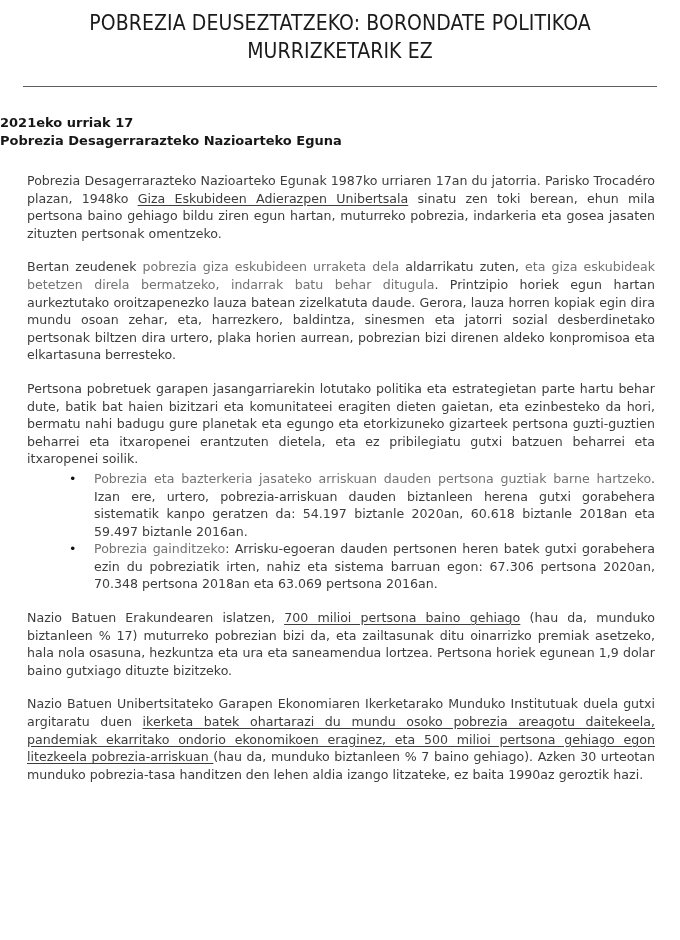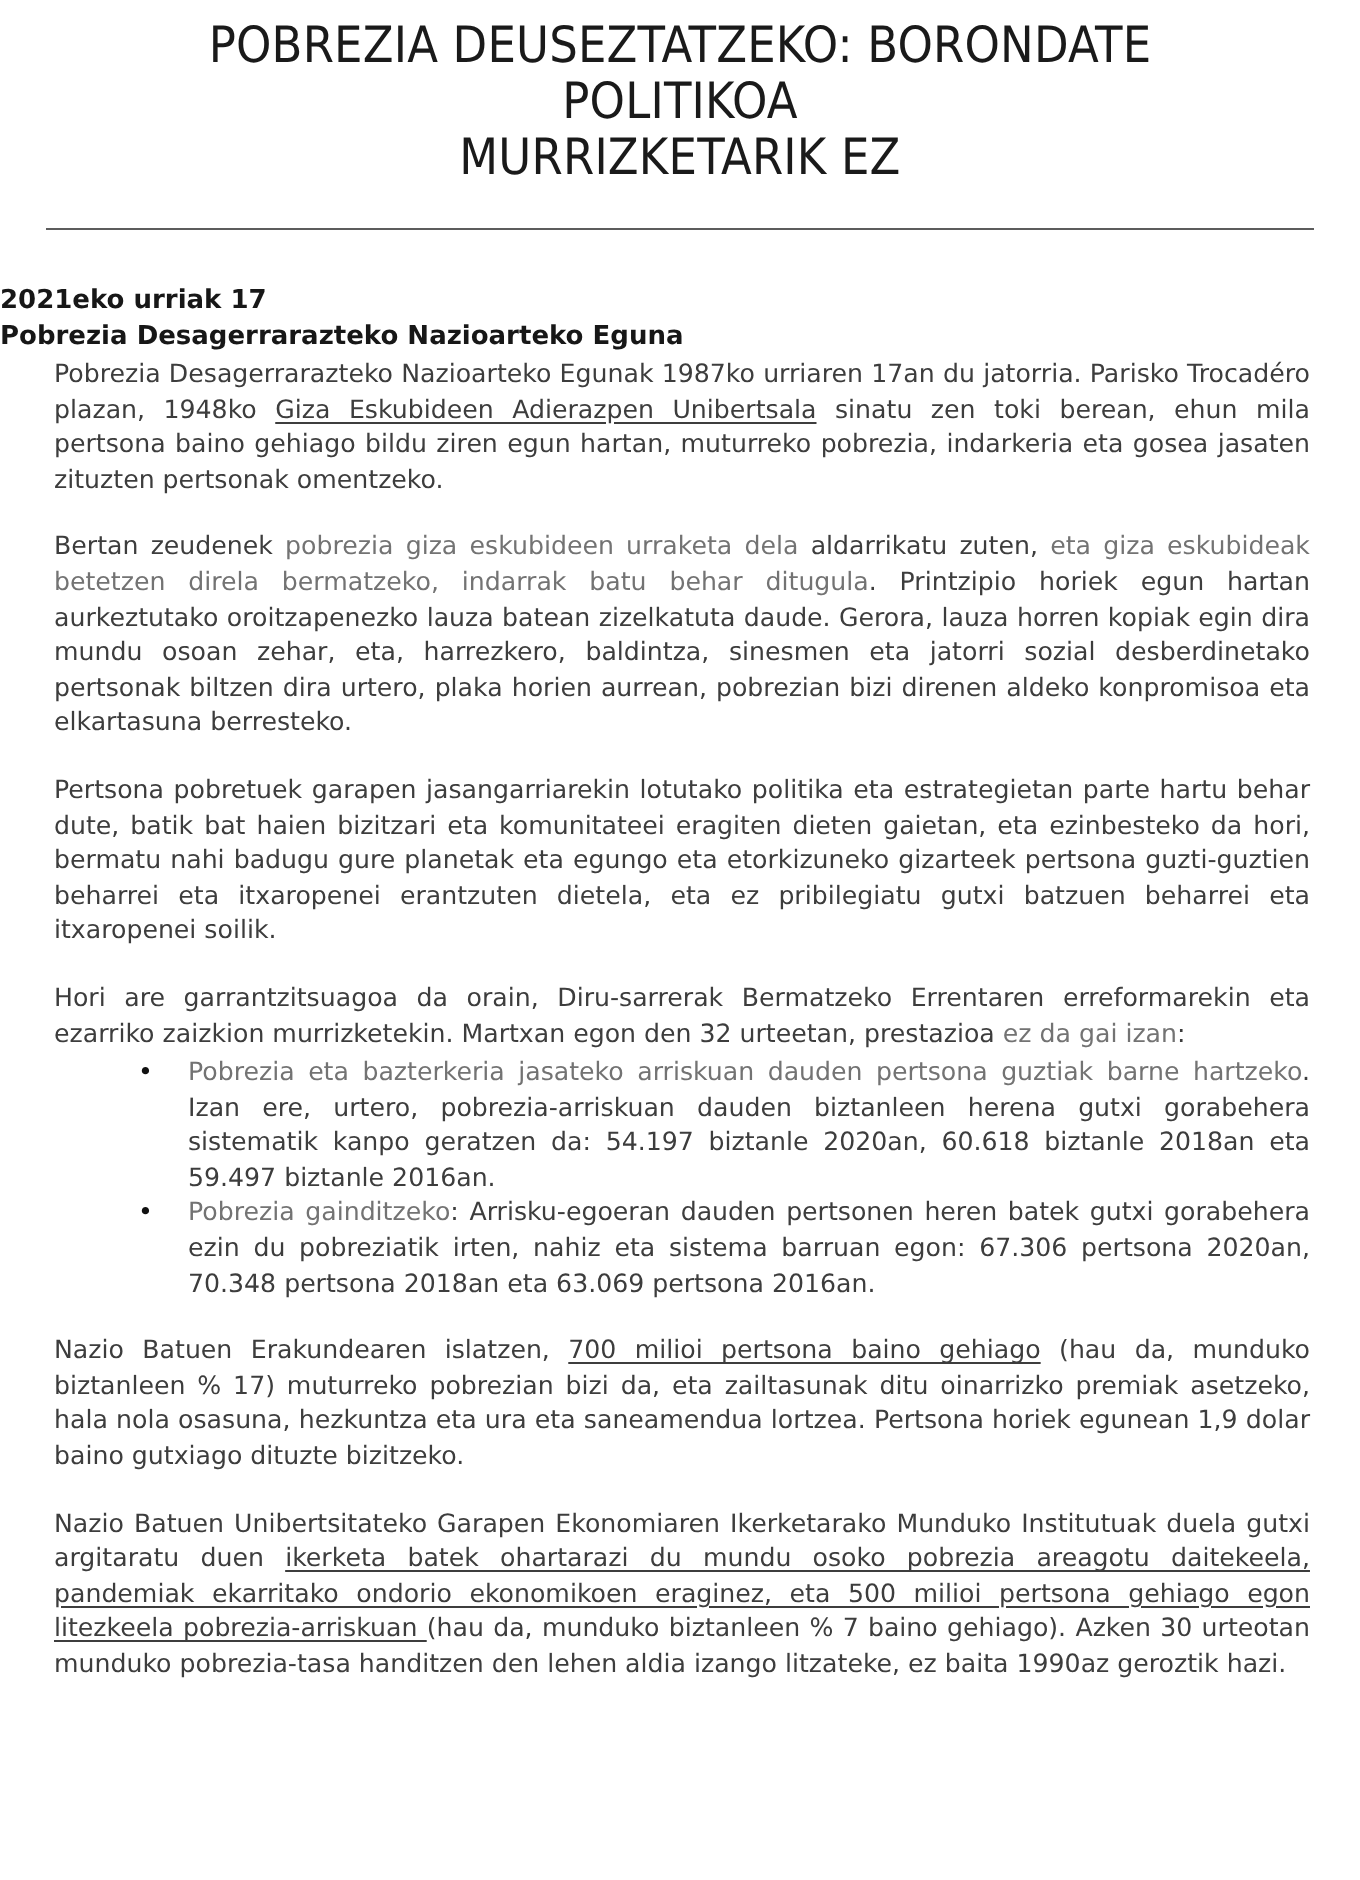--- a/index.html
+++ b/index.html
@@ -26,21 +26,21 @@
     background: #ffffff;
   }
 
   
   .doc-title {
     margin: 0;
     padding: 9px 60px 0 60px;
     text-align: center;
     font-family: "DejaVu Sans Condensed", "Liberation Sans Narrow", "Liberation Sans", sans-serif;
     font-weight: 400;
-    font-size: 25px;
+    font-size: 21px;
     line-height: 28px;
     letter-spacing: 0.1px;
     color: #1a1a1a;
     white-space: pre-line;
   }
 
   .header-rule {
     margin: 21px 23px 0 23px;
     height: 0;
     border: none;
@@ -66,21 +66,21 @@
   p.para {
     margin: 0;
     padding: 0;
     font-size: 12.6px;
     line-height: 17.6px;
     text-align: justify;
     color: #3d3d3d;
     hyphens: none;
   }
 
-  p.para.first { }
+  p.para.first { margin-top: 22px; }
   p.para.gap   { margin-top: 16px; }
 
   b, .b {
     font-weight: normal;
     color: #737373;
   }
 
   .u {
     text-decoration: underline;
     text-underline-offset: 1.5px;
@@ -131,21 +131,20 @@
   </div>
 
   <div class="body-wrap">
 
     <p class="para first"><span>Pobrezia Desagerrarazteko Nazioarteko Egunak 1987ko urriaren 17an du jatorria. Parisko Trocadéro plazan, 1948ko </span><span class="u">Giza Eskubideen Adierazpen Unibertsala</span><span> sinatu zen toki berean, ehun mila pertsona baino gehiago bildu ziren egun hartan, muturreko pobrezia, indarkeria eta gosea jasaten zituzten pertsonak omentzeko.</span></p>
 
     <p class="para gap"><span>Bertan zeudenek </span><b>pobrezia giza eskubideen urraketa dela</b><span> aldarrikatu zuten, </span><b>eta giza eskubideak betetzen direla bermatzeko, indarrak batu behar ditugula</b><span>. Printzipio horiek egun hartan aurkeztutako oroitzapenezko lauza batean zizelkatuta daude. Gerora, lauza horren kopiak egin dira mundu osoan zehar, eta, harrezkero, baldintza, sinesmen eta jatorri sozial desberdinetako pertsonak biltzen dira urtero, plaka horien aurrean, pobrezian bizi direnen aldeko konpromisoa eta elkartasuna berresteko.</span></p>
 
     <p class="para gap">Pertsona pobretuek garapen jasangarriarekin lotutako politika eta estrategietan parte hartu behar dute, batik bat haien bizitzari eta komunitateei eragiten dieten gaietan, eta ezinbesteko da hori, bermatu nahi badugu gure planetak eta egungo eta etorkizuneko gizarteek pertsona guzti-guztien beharrei eta itxaropenei erantzuten dietela, eta ez pribilegiatu gutxi batzuen beharrei eta itxaropenei soilik.</p>
 
-    <p class="para gap"><span>Hori are garrantzitsuagoa da orain, Diru-sarrerak Bermatzeko Errentaren erreformarekin eta ezarriko zaizkion murrizketekin. Martxan egon den 32 urteetan, prestazioa </span><b>ez da gai izan</b><span>:</span></p>
 
     <ul class="bullets">
       <li><span class="bullet-dot">•</span><b>Pobrezia eta bazterkeria jasateko arriskuan dauden pertsona guztiak barne hartzeko</b><span>. Izan ere, urtero, pobrezia-arriskuan dauden biztanleen herena gutxi gorabehera sistematik kanpo geratzen da: 54.197 biztanle 2020an, 60.618 biztanle 2018an eta 59.497 biztanle 2016an.</span></li>
       <li><span class="bullet-dot">•</span><b>Pobrezia gainditzeko</b><span>: Arrisku-egoeran dauden pertsonen heren batek gutxi gorabehera ezin du pobreziatik irten, nahiz eta sistema barruan egon: 67.306 pertsona 2020an, 70.348 pertsona 2018an eta 63.069 pertsona 2016an.</span></li>
     </ul>
 
     <p class="para gap"><span>Nazio Batuen Erakundearen islatzen, </span><span class="u">700 milioi pertsona baino gehiago</span><span> (hau da, munduko biztanleen % 17) muturreko pobrezian bizi da, eta zailtasunak ditu oinarrizko premiak asetzeko, hala nola osasuna, hezkuntza eta ura eta saneamendua lortzea. Pertsona horiek egunean 1,9 dolar baino gutxiago dituzte bizitzeko.</span></p>
 
     <p class="para gap"><span>Nazio Batuen Unibertsitateko Garapen Ekonomiaren Ikerketarako Munduko Institutuak  duela gutxi argitaratu duen </span><span class="u">ikerketa batek ohartarazi du mundu osoko pobrezia areagotu daitekeela, pandemiak ekarritako ondorio ekonomikoen eraginez, eta 500 milioi pertsona gehiago egon litezkeela pobrezia-arriskuan </span><span> (hau da, munduko biztanleen % 7 baino gehiago). Azken 30 urteotan munduko pobrezia-tasa handitzen den lehen aldia izango litzateke, ez baita 1990az geroztik hazi.</span></p>
 

